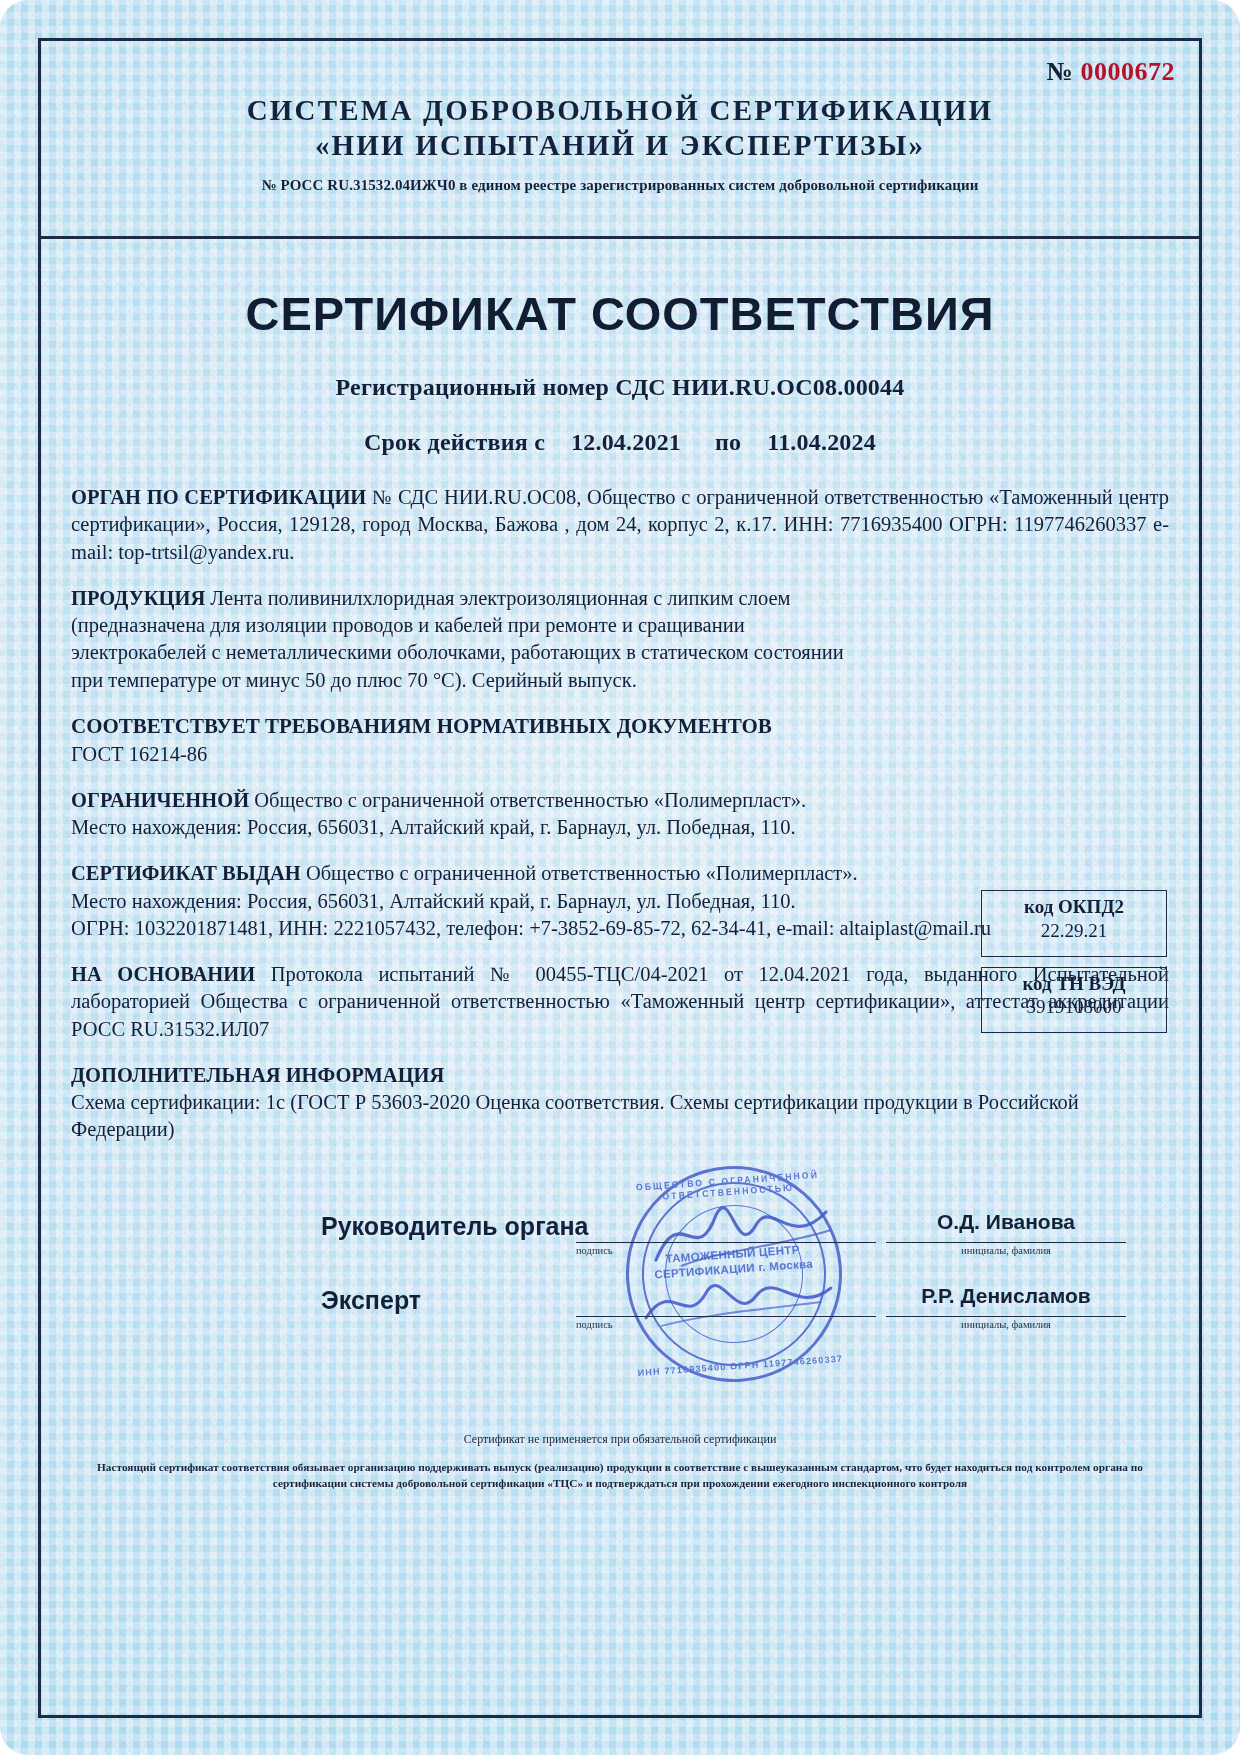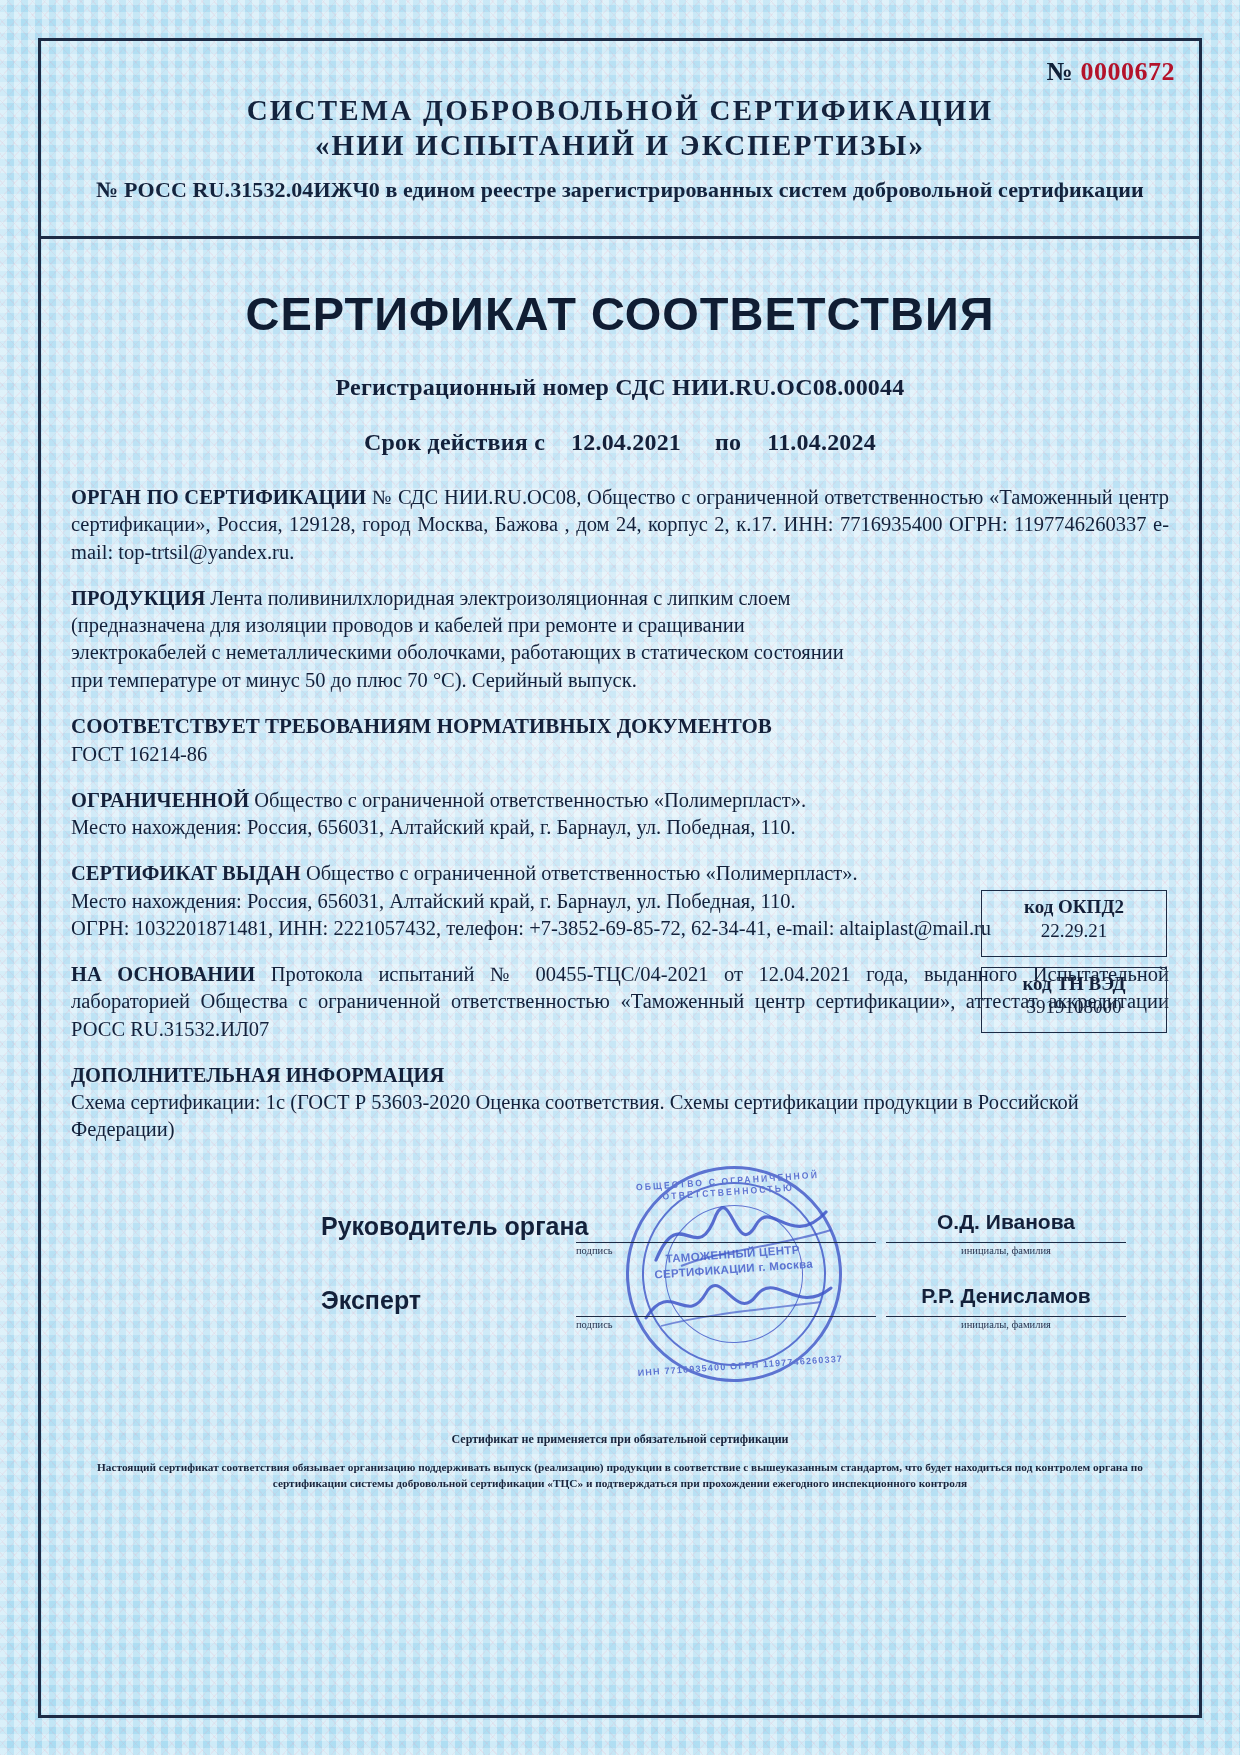--- a/index.html
+++ b/index.html
@@ -17,20 +17,21 @@
   .page {
     position: relative;
     width: 1240px;
     height: 1755px;
     box-sizing: border-box;
     background:
       repeating-linear-gradient(90deg, rgba(255,255,255,0.40) 0px, rgba(255,255,255,0.40) 7px, rgba(173,225,243,0.0) 7px, rgba(173,225,243,0.0) 14px),
       repeating-linear-gradient(0deg, rgba(255,255,255,0.28) 0px, rgba(255,255,255,0.28) 7px, rgba(173,225,243,0.0) 7px, rgba(173,225,243,0.0) 14px),
       radial-gradient(circle at 50% 45%, #cfeaf7 0%, #bfe3f5 45%, #b3dff3 75%, #a9dcf2 100%);
     overflow: hidden;
+    border-radius: 28px;
   }
   
   .page:before {
     content: "";
     position: absolute;
     left: 0; top: 0; right: 0; bottom: 0;
     background:
       repeating-linear-gradient(48deg, rgba(233,150,175,0.13) 0px, rgba(233,150,175,0.13) 1px, rgba(255,255,255,0) 1px, rgba(255,255,255,0) 9px),
       repeating-linear-gradient(-48deg, rgba(233,150,175,0.11) 0px, rgba(233,150,175,0.11) 1px, rgba(255,255,255,0) 1px, rgba(255,255,255,0) 9px);
     pointer-events: none;
@@ -72,21 +73,21 @@
     font-size: 29px;
     letter-spacing: 2.2px;
     color: #14233d;
     line-height: 1.22;
   }
   .sys-line1 { margin-top: 36px; }
   .sys-line3 {
     margin-top: 13px;
     font-family: "Liberation Serif", serif;
     font-weight: bold;
-    font-size: 22px;
+    font-size: 15px;
     letter-spacing: 0.1px;
     color: #14233d;
   }
 
   .body-area {
     position: relative;
     padding: 0 0 0 0;
   }
 
   .title {
@@ -266,21 +267,21 @@
   }
   .scribble {
     position: absolute;
     pointer-events: none;
   }
 
   .footnote {
     margin-top: 26px;
     text-align: center;
     font-family: "Liberation Serif", serif;
-    font-weight: bold;
+    font-weight: normal;
     font-size: 12px;
     color: #18243c;
   }
   .fineprint {
     margin: 12px 46px 0 46px;
     text-align: center;
     font-family: "Liberation Serif", serif;
     font-weight: bold;
     font-size: 11.3px;
     line-height: 1.45;

